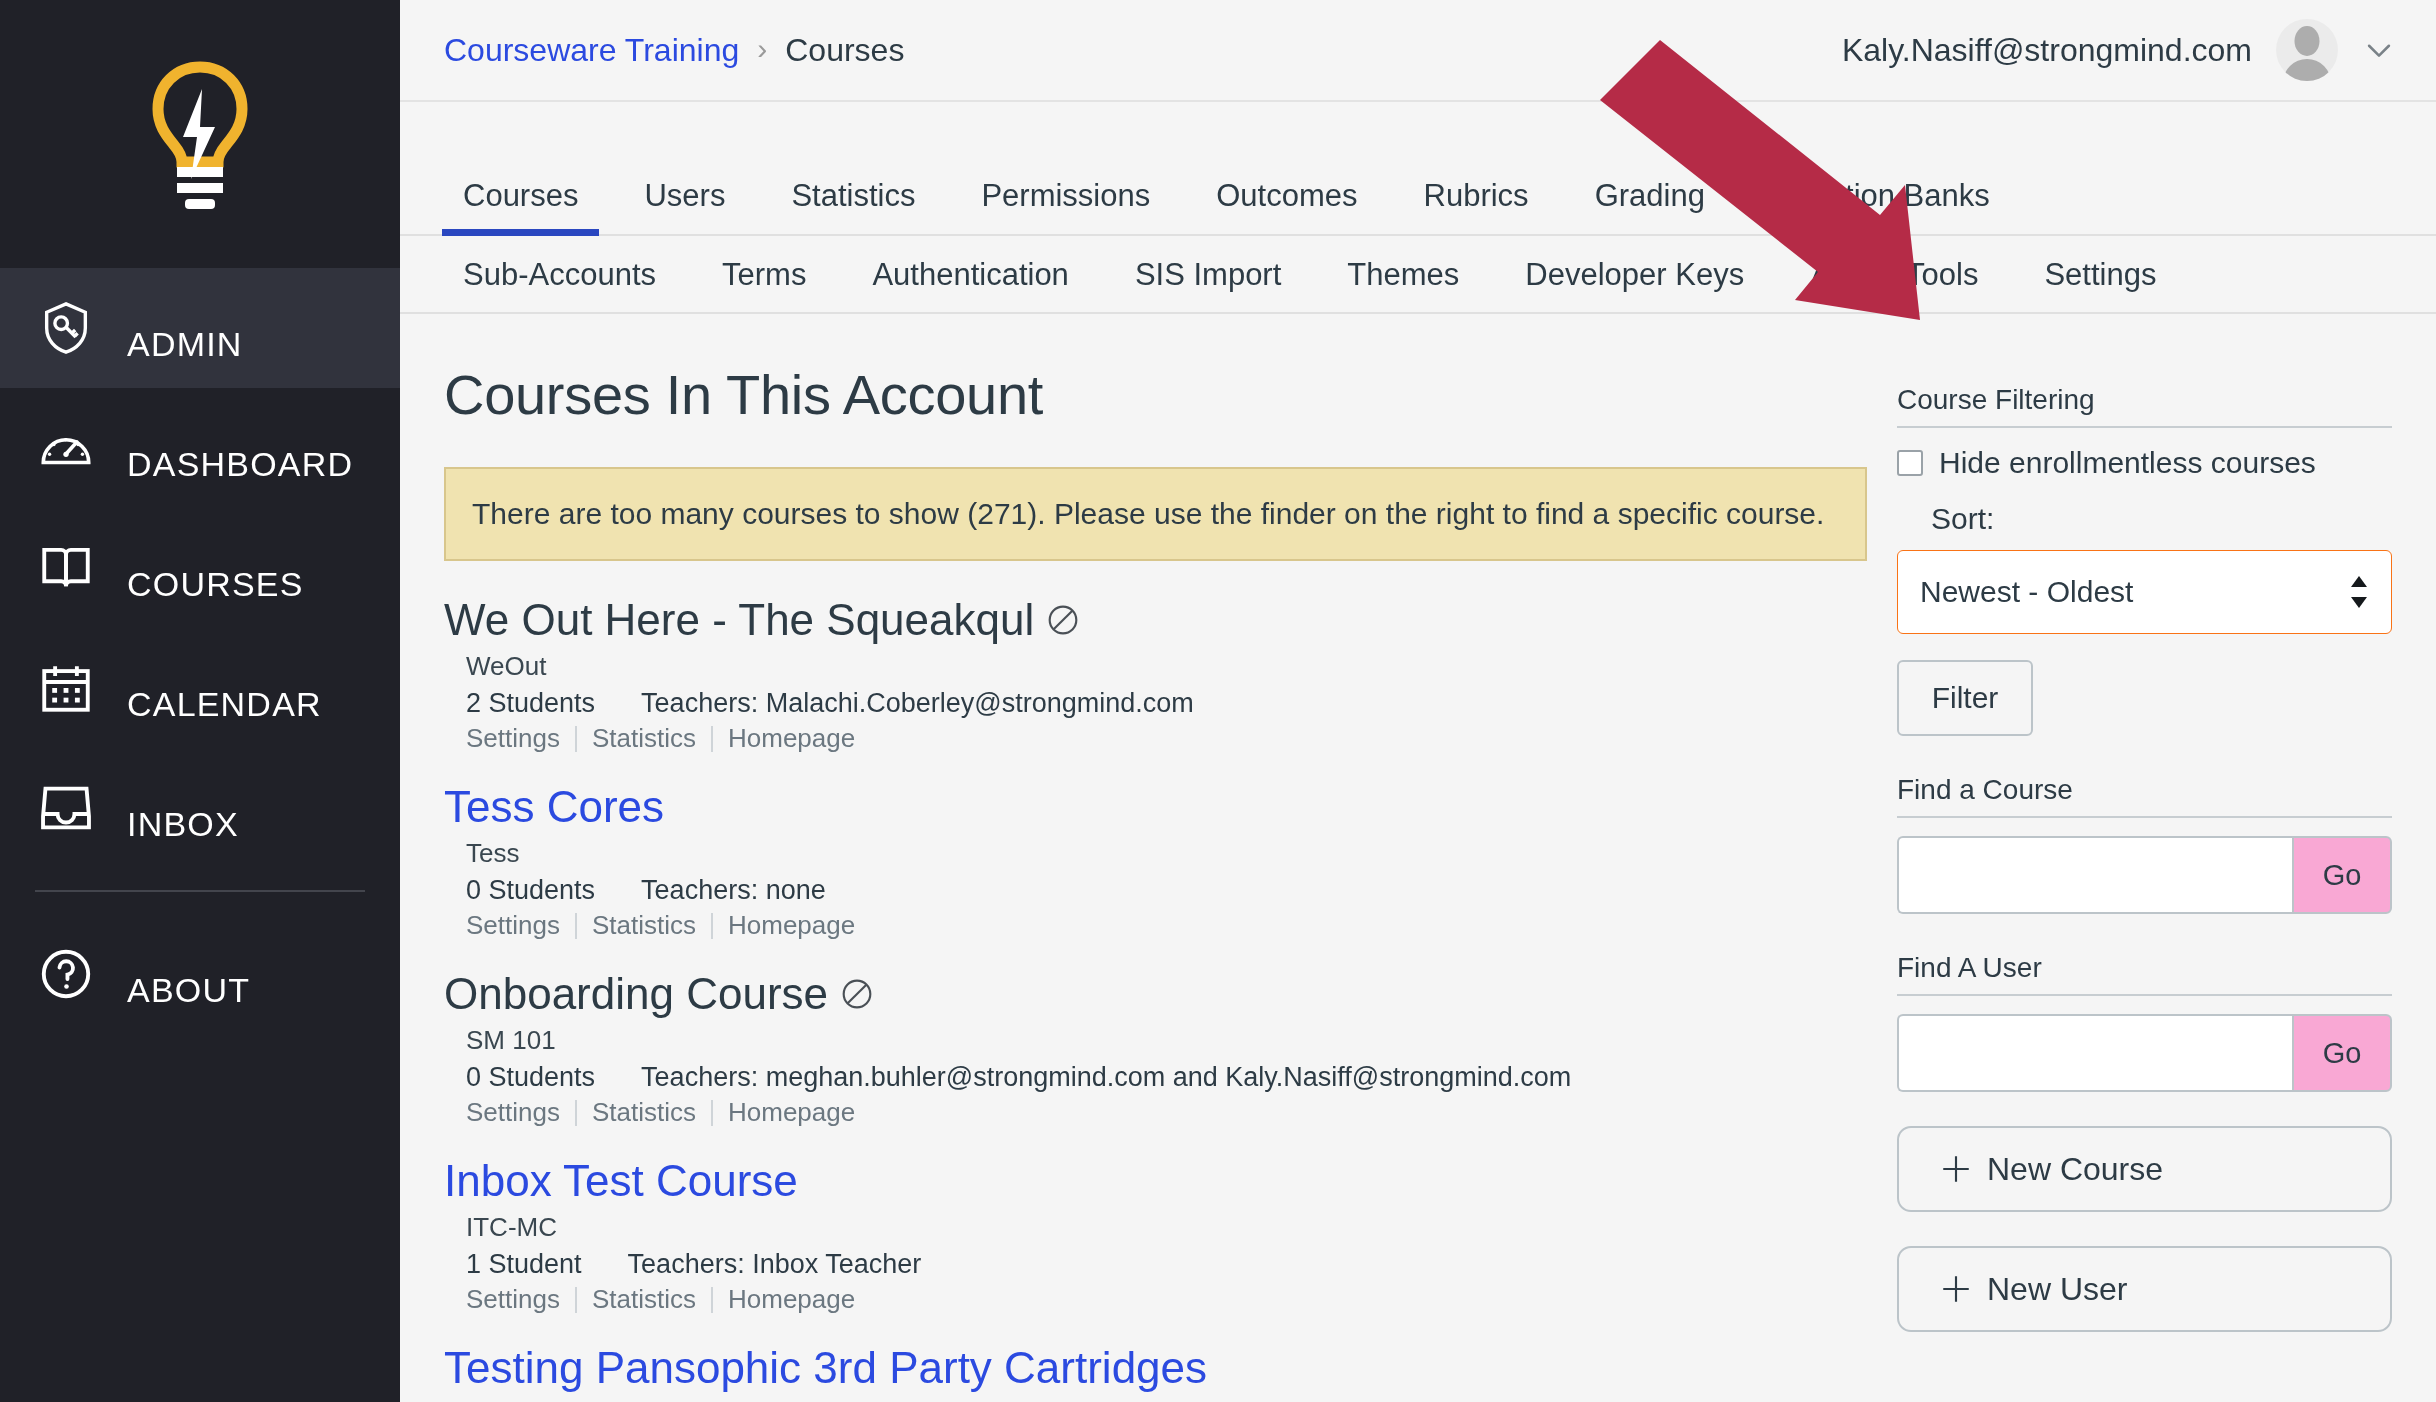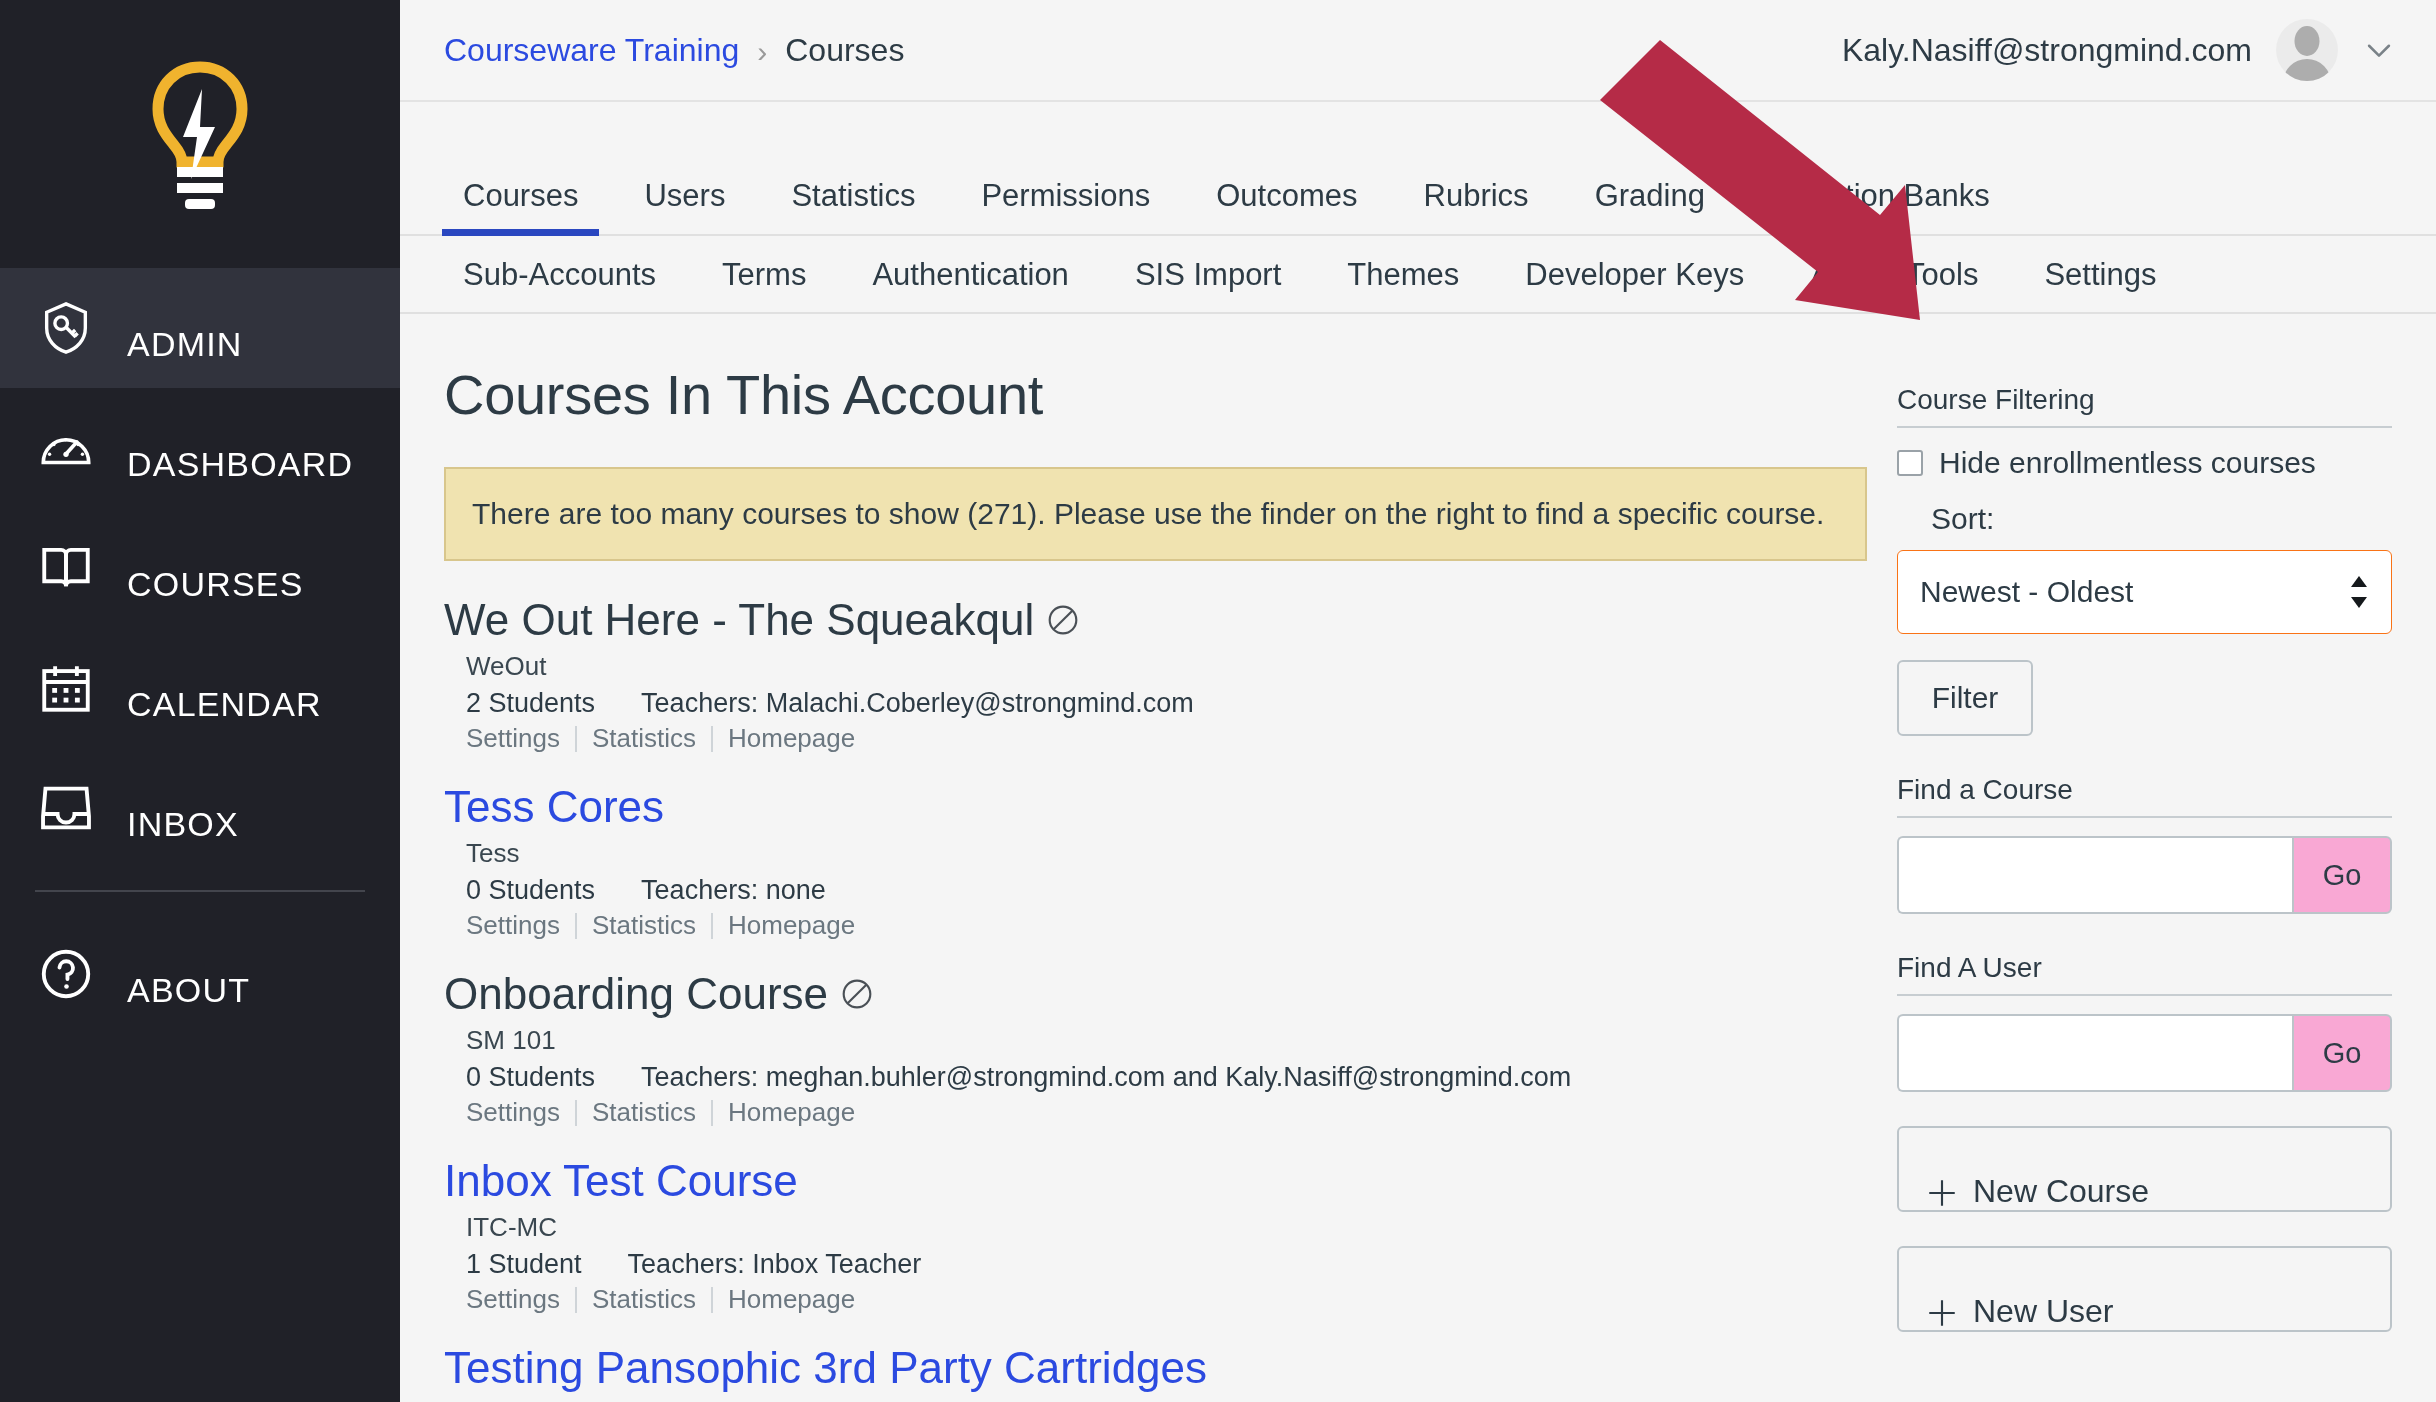--- a/index.html
+++ b/index.html
@@ -43,21 +43,21 @@
 
   
   .main { flex: 1 1 auto; height: 1402px; position: relative;
           background: #f5f5f5; overflow: hidden; }
 
   .topbar {
     height: 102px; display: flex; align-items: center;
     border-bottom: 2px solid #e3e3e3; padding: 0 40px 0 44px;
     background: #f5f5f5;
   }
-  .crumbs { display: flex; align-items: flex-end; gap: 18px; font-size: 32px; }
+  .crumbs { display: flex; align-items: flex-start; gap: 18px; font-size: 32px; }
   .crumb-link { color: #2b4ae0; cursor: pointer; }
   .crumb-sep { color: #9a9a9a; font-size: 30px; }
   .crumb-cur { color: #2d3b45; }
   .topbar-right {
     margin-left: auto; display: flex; align-items: center; gap: 24px;
   }
   .user-email { font-size: 32px; color: #2d3b45; }
   .avatar {
     width: 62px; height: 62px; border-radius: 50%;
     background: #ebebeb; position: relative; overflow: hidden;
@@ -176,22 +176,22 @@
     font-family: "Liberation Sans", sans-serif; outline: none;
   }
   .btn-go {
     flex: 0 0 100px; height: 78px; border: 2px solid #bcc4c9;
     border-radius: 0 6px 6px 0; background: #f9a8d4;
     font-size: 29px; color: #2d3b45; cursor: pointer;
     font-family: "Liberation Sans", sans-serif;
   }
   .btn-big {
     width: 100%; height: 86px; margin-top: 34px;
-    border: 2px solid #bcc4c9; border-radius: 6px; background: #f5f5f5;
-    display: flex; align-items: flex-end; gap: 14px; padding-left: 26px;
+    border: 2px solid #bcc4c9; border-radius: 14px; background: #f5f5f5;
+    display: flex; align-items: center; gap: 14px; padding-left: 40px;
     font-size: 32px; color: #2d3b45; cursor: pointer;
     font-family: "Liberation Sans", sans-serif;
   }
 
   
   .arrow-overlay {
     position: absolute; left: 0; top: 0; width: 2436px; height: 1402px;
     pointer-events: none; z-index: 50;
   }
 </style>

